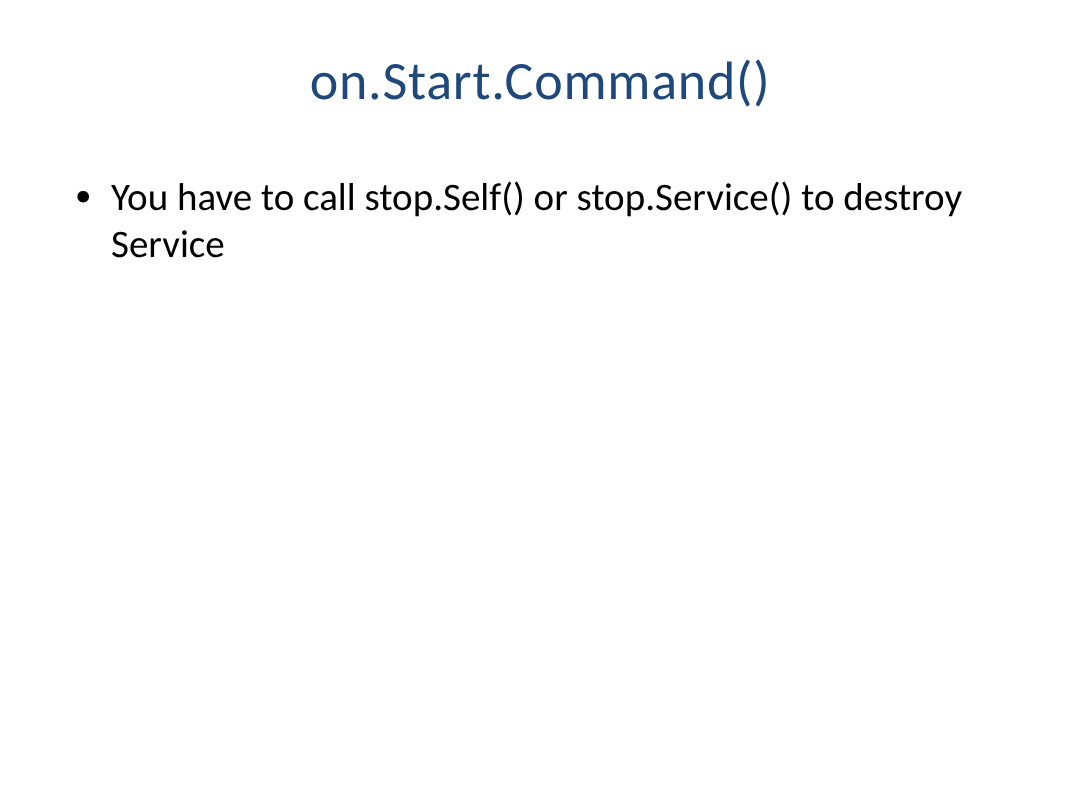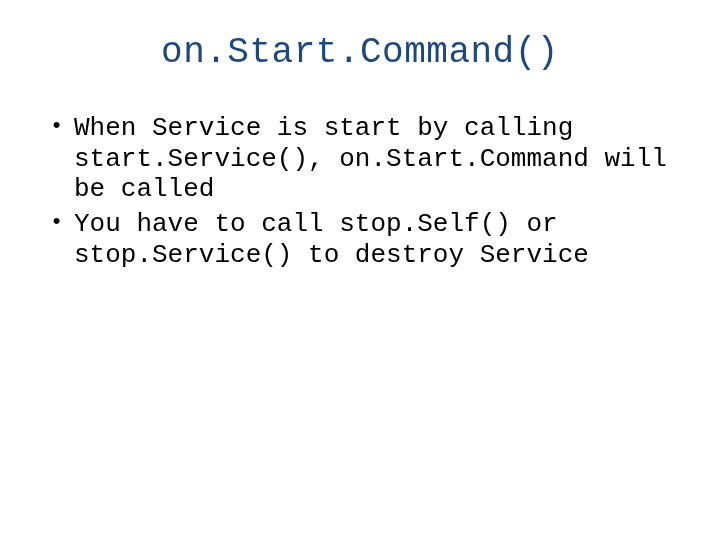--- a/index.html
+++ b/index.html
@@ -9,21 +9,20 @@
     height: 540px;
     background: #fff;
     font-family: Calibri, "Segoe UI", Arial, sans-serif;
     color: #000;
   }
   .slide {
     width: 720px;
     height: 540px;
     box-sizing: border-box;
     padding: 20px 40px 40px 40px;
-    font-family: Liberation Mono, monospace;
   }
   .title {
     font-size: 36px;
     color: #1f497d;
     text-align: center;
     margin: 12px 0 40px 0;
     font-weight: 400;
     letter-spacing: 0.5px;
   }
   ul.body {
@@ -48,16 +47,15 @@
     line-height: 1.3;
     color: #000;
   }
 </style>
 </head>
 <body>
 
 <div class="slide">
   <h1 class="title">on.Start.Command()</h1>
   <ul class="body">
-    <li>When Service is start by calling start.Service(), on.Start.Command will be called</li>
     <li>You have to call stop.Self() or stop.Service() to destroy Service</li>
   </ul>
 </div>
 
 </body></html>

